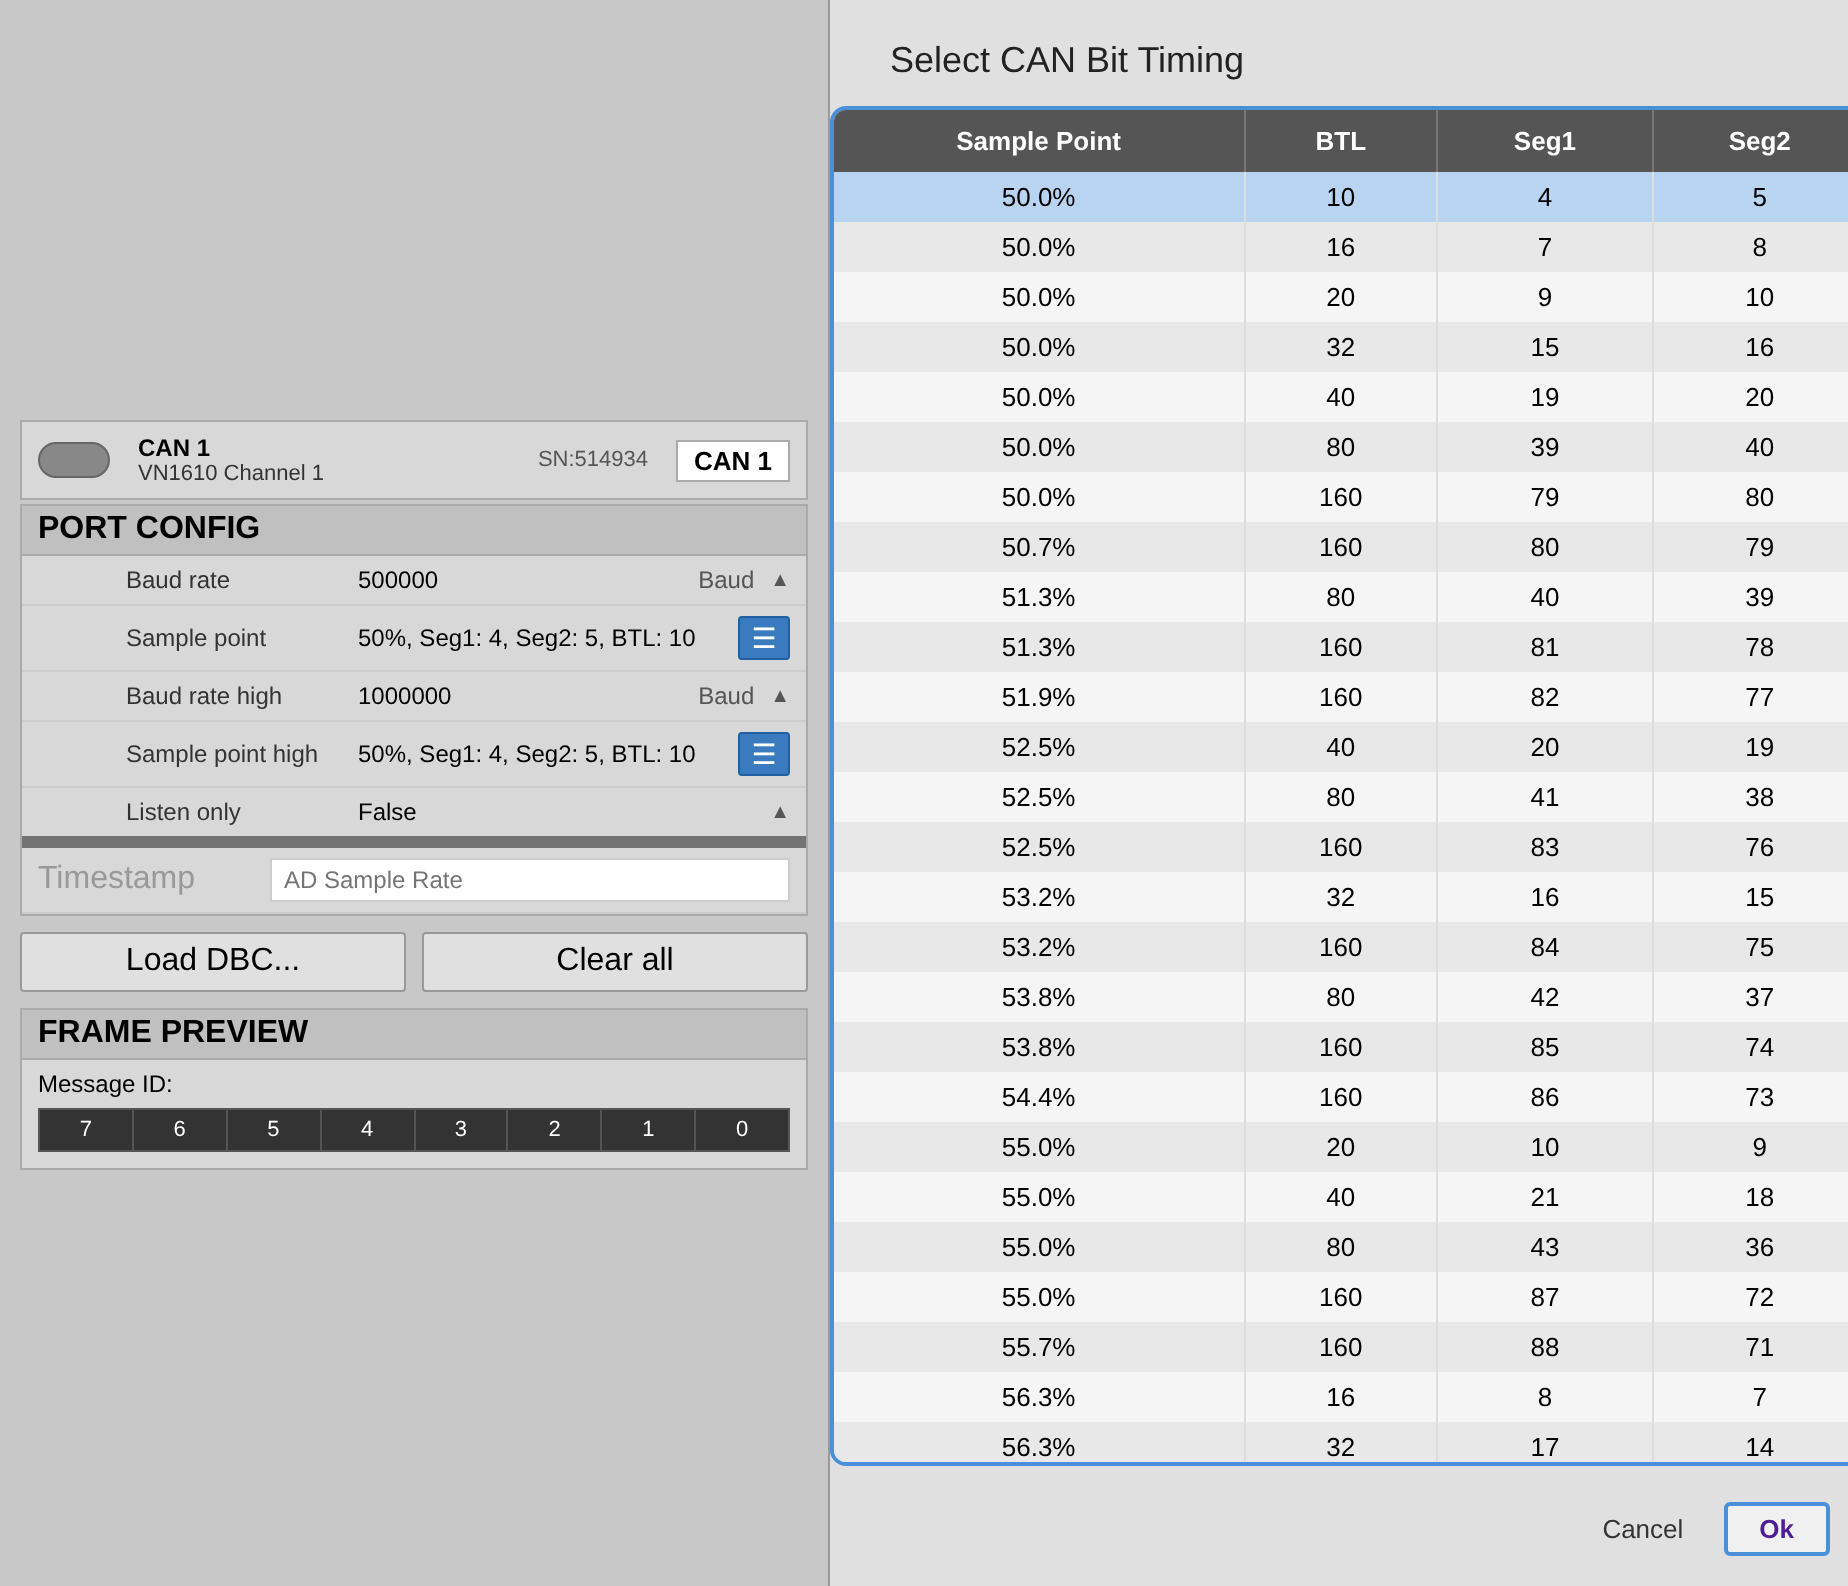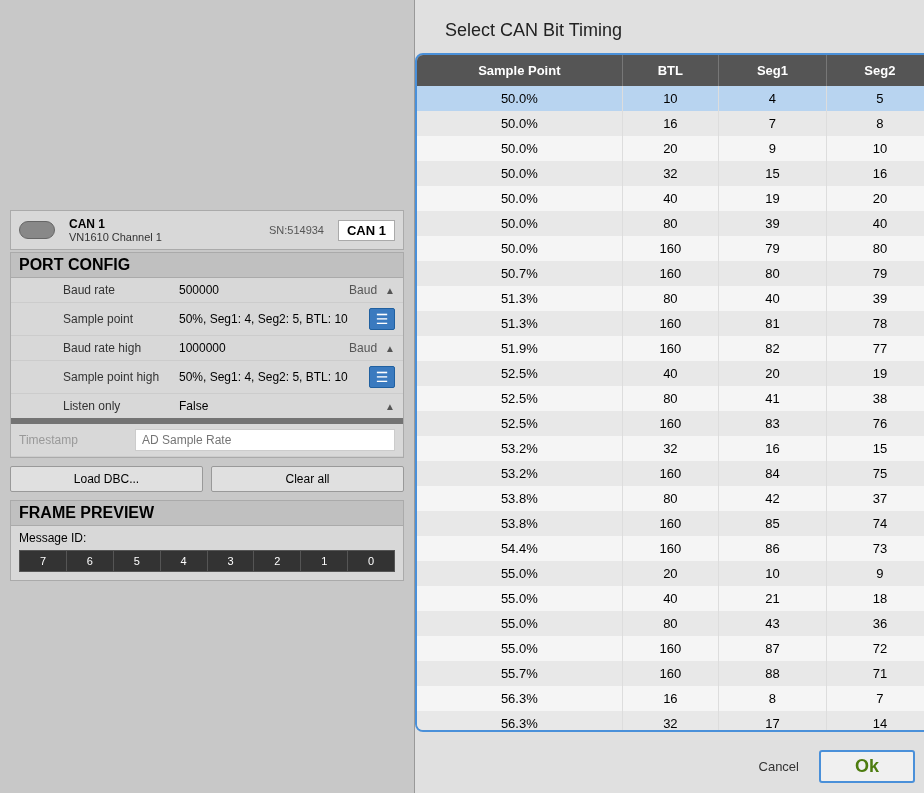--- a/index.html
+++ b/index.html
@@ -140,21 +140,21 @@
     }
     .timestamp-row {
       display: flex;
       align-items: center;
       padding: 5px 8px;
       border-bottom: 1px solid #ccc;
       gap: 6px;
     }
     .timestamp-label {
       width: 110px;
-      font-size: 12px;
+      font-size: 16px;
       color: #999;
     }
     .timestamp-input {
       flex: 1;
       background: white;
       border: 1px solid #ccc;
       padding: 2px 6px;
       font-size: 12px;
       color: #aaa;
       height: 22px;
@@ -167,21 +167,21 @@
       padding: 8px 10px;
       margin: 0 0px;
     }
     .action-btn {
       flex: 1;
       padding: 5px 0;
       background: #e0e0e0;
       border: 1px solid #999;
       border-radius: 2px;
       cursor: pointer;
-      font-size: 12px;
+      font-size: 16px;
       text-align: center;
     }
 
     
     .frame-preview {
       background: #d8d8d8;
       border: 1px solid #aaa;
       margin: 0px 10px 0 10px;
     }
     .message-id-row {
@@ -278,28 +278,28 @@
       margin-top: 8px;
     }
     .cancel-btn {
       font-size: 13px;
       color: #333;
       cursor: pointer;
       background: none;
       border: none;
     }
     .ok-btn {
-      font-size: 18px;
+      font-size: 13px;
       font-weight: bold;
-      color: #4d7c0f;
+      color: #4c1d95;
       cursor: pointer;
       background: #f0f0f0;
       border: 2px solid #4a90d9;
       border-radius: 3px;
-      padding: 4px 34px;
+      padding: 4px 16px;
     }
   </style>
 </head>
 <body>
 
 <div class="left-panel">
 
   <div class="can-header">
     <div class="toggle-switch"></div>
     <div class="can-info">

